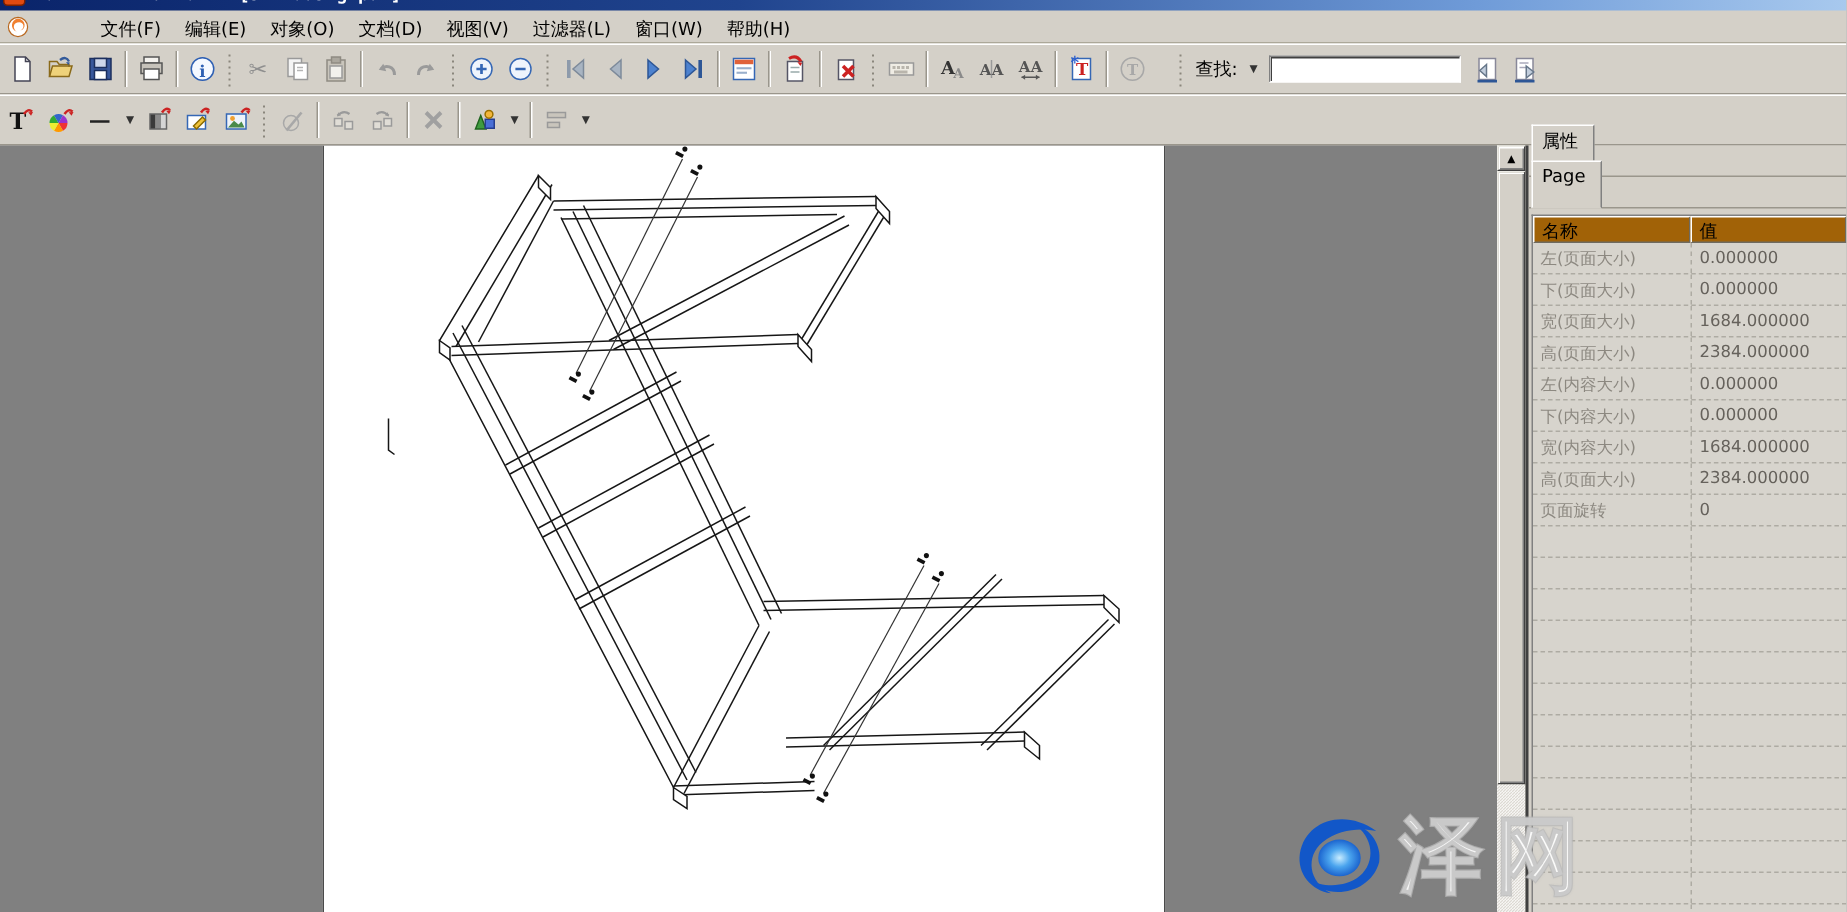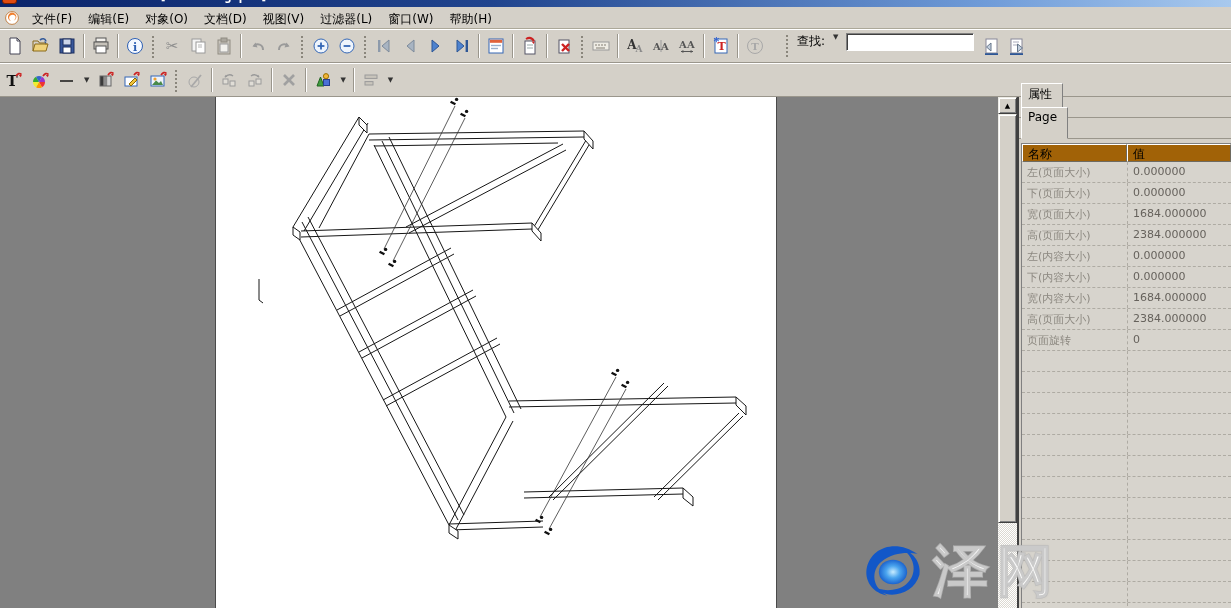--- a/index.html
+++ b/index.html
@@ -6,30 +6,30 @@
   body{font-family:"DejaVu Sans","Liberation Sans",sans-serif;}
   #app{position:relative;width:1231px;height:608px;background:#d4d0c8;overflow:hidden;}
 
   
   .titlebar{height:7px;background:linear-gradient(90deg,#0a246a 0%,#20448e 40%,#6f9bd8 80%,#a8c9ee 100%);position:relative;overflow:hidden;}
   .tb-inner{position:absolute;top:-13px;left:2px;height:18px;display:flex;align-items:center;gap:5px;}
   .title-icon{width:13px;height:13px;background:#e04a10;border:1px solid #7a2000;border-radius:3px;flex:0 0 auto;}
   .title-text{color:#fff;font-size:12px;font-weight:bold;font-family:"DejaVu Sans Mono","Liberation Mono",monospace;white-space:nowrap;}
 
   
-  .menubar{height:21px;display:flex;align-items:center;padding-left:3px;border-bottom:1px solid #aca899;background:#d4d0c8;}
+  .menubar{height:21px;display:flex;align-items:center;padding-left:3px;border-bottom:1px solid #aca899;background:#d4d0c8;gap:35px;}
   .menu-doc-icon{width:16px;height:16px;margin:0 4px 0 1px;}
   .menu-item{padding:2px 8px;font-size:12px;color:#000;white-space:nowrap;}
 
   
   .toolbar{height:30px;display:flex;align-items:center;padding:1px 2px;background:#d4d0c8;border-top:1px solid #fff;border-bottom:1px solid #9a968c;}
   .tbtn{width:26px;height:26px;display:flex;align-items:center;justify-content:center;flex:0 0 auto;}
   .sep{width:0;height:24px;border-left:1px solid #9a968c;border-right:1px solid #fff;margin:0 3px;flex:0 0 auto;}
   .grip{width:5px;height:24px;margin:0 4px 0 2px;background-image:radial-gradient(circle,#8a867c 32%,transparent 36%);background-size:4px 4px;background-position:1px 1px;flex:0 0 auto;}
-  .find-group{display:flex;margin-left:14px;}
+  .find-group{display:flex;align-items:center;margin-left:14px;}
   .find-label{font-size:12px;margin:0 4px;}
   .dd-arrow{font-size:7px;color:#333;padding:0 4px;}
   .find-input{width:120px;height:16px;background:#fff;border:1px solid;border-color:#808080 #fff #fff #808080;box-shadow:inset 1px 1px 0 #404040;font-size:11px;padding:0 3px;margin:0 4px;}
 
   
   .workspace{position:relative;height:516px;}
   .canvas{position:absolute;left:0;top:0;width:998px;height:516px;background:#808080;overflow:hidden;}
   .page{position:absolute;left:215px;top:0;width:560px;height:516px;background:#fff;border-left:1px solid #4a4a4a;border-right:1px solid #4a4a4a;}
   #drawing{position:absolute;left:0;top:0;}
 

